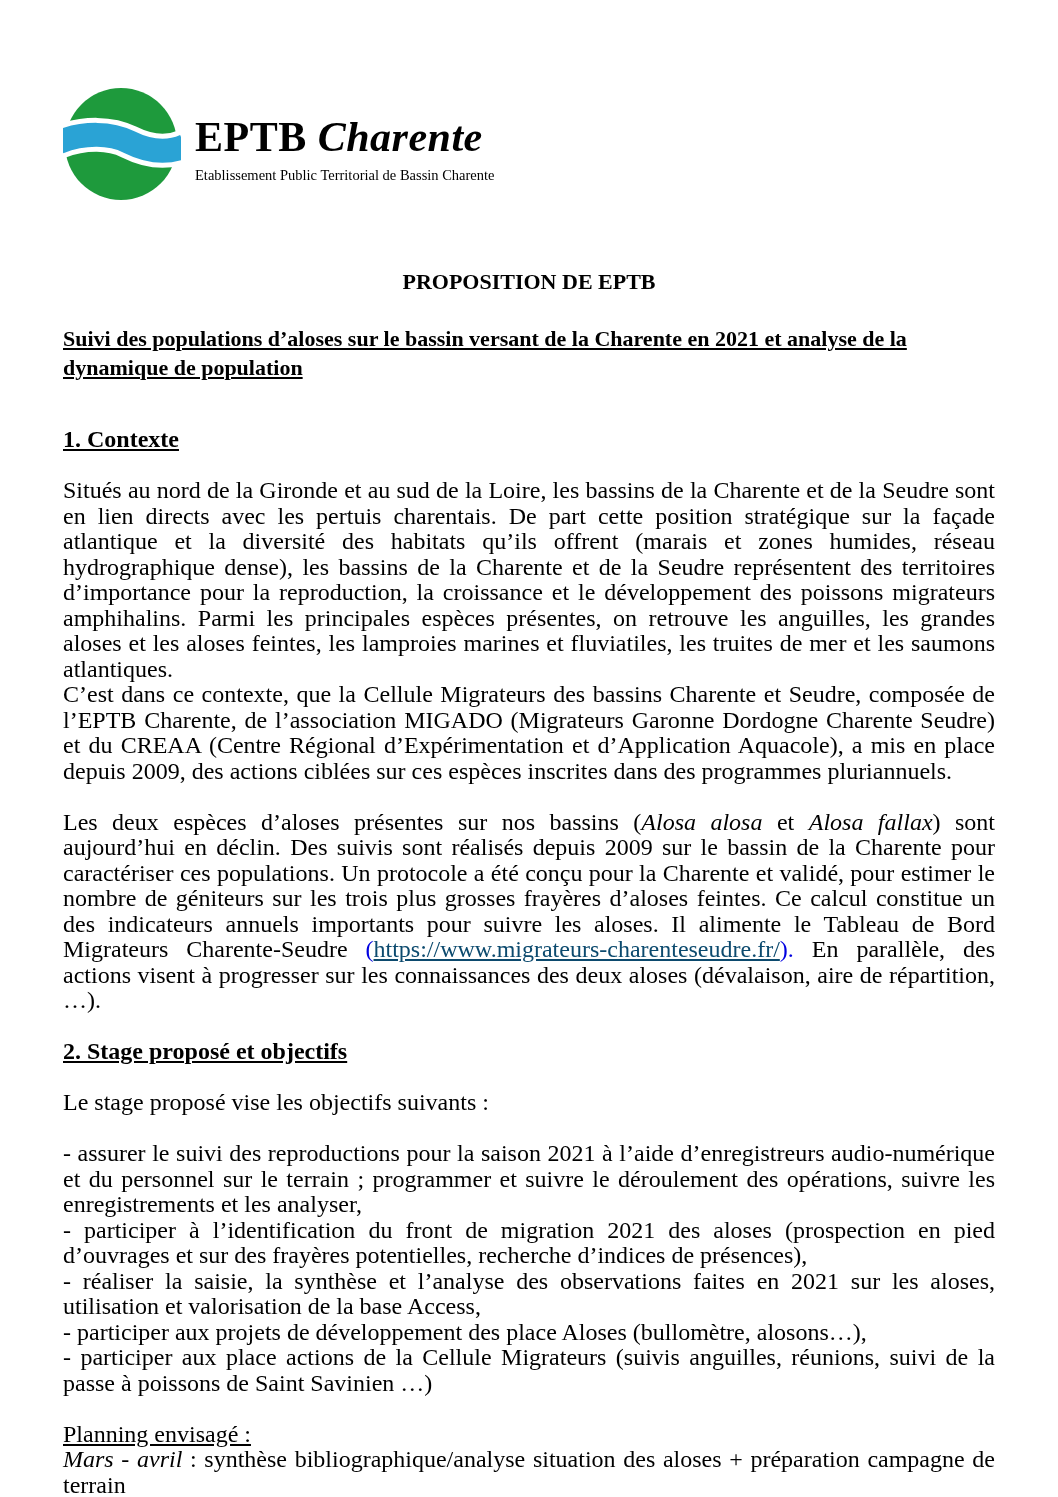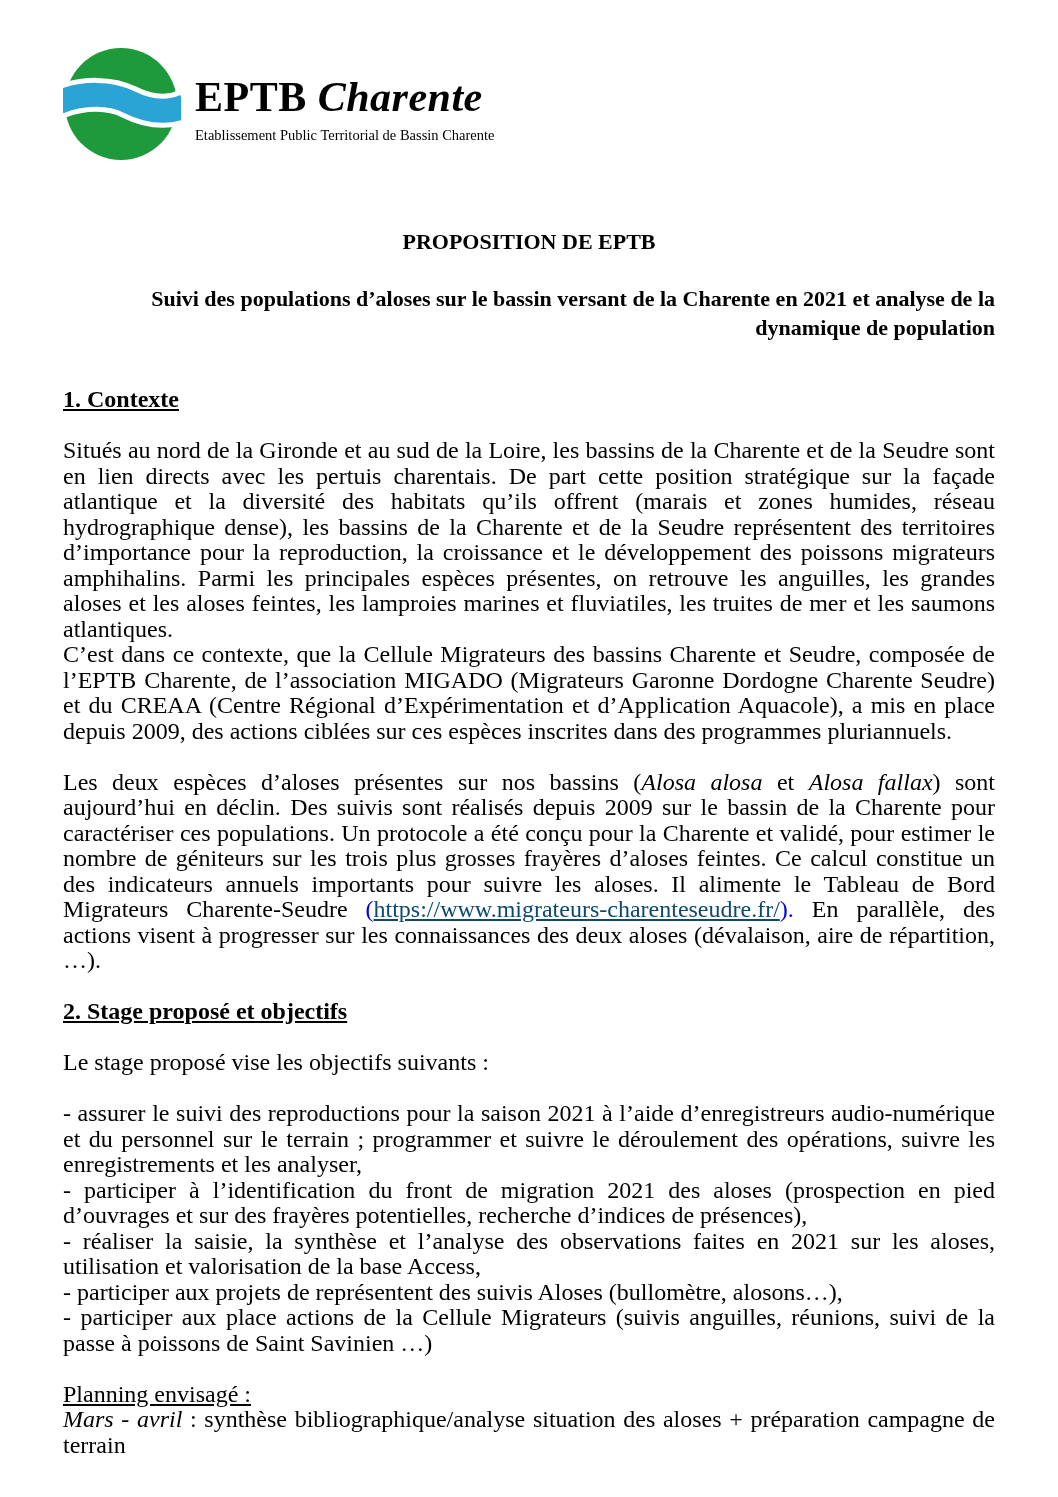--- a/index.html
+++ b/index.html
@@ -11,21 +11,21 @@
     width: 1058px;
     height: 1497px;
     overflow: hidden;
     font-family: "Liberation Serif", "DejaVu Serif", serif;
     color: #000000;
   }
   .page {
     box-sizing: border-box;
     width: 1058px;
     height: 1497px;
-    padding: 48px 63px 0 63px;
+    padding: 88px 63px 0 63px;
   }
   
   .logo {
     display: flex;
     align-items: center;
     gap: 14px;
   }
   .logo-mark { flex: 0 0 auto; }
   .logo-text { padding-top: 8px; }
   .logo-name {
@@ -46,24 +46,25 @@
   
   .title-block { margin-top: 66px; }
   .title {
     text-align: center;
     font-weight: bold;
     font-size: 22px;
     line-height: 29px;
   }
   .subtitle {
     margin-top: 28px;
-    text-align: right;
+    text-align: left;
     font-weight: bold;
     font-size: 22px;
     line-height: 29px;
+    text-decoration: underline;
   }
   
   .doc-body {
     margin-top: 45px;
     font-size: 24px;
     line-height: 25.5px;
   }
   .heading {
     margin: 0;
     font-weight: bold;
@@ -112,20 +113,20 @@
       <div class="blank"></div>
       <div class="para"><span>Les deux espèces d’aloses présentes sur nos bassins (</span><span class="i">Alosa alosa</span><span> et </span><span class="i">Alosa fallax</span><span>) sont aujourd’hui en déclin. Des suivis sont réalisés depuis 2009 sur le bassin de la Charente pour caractériser ces populations. Un protocole a été conçu pour la Charente et validé, pour estimer le nombre de géniteurs sur les trois plus grosses frayères d’aloses feintes. Ce calcul constitue un des indicateurs annuels importants pour suivre les aloses. Il alimente le Tableau de Bord Migrateurs Charente-Seudre </span><span class="blue">(</span><a class="doc-link" href="#">https://www.migrateurs-charenteseudre.fr/</a><span class="blue">).</span><span> En parallèle, des actions visent à progresser sur les connaissances des deux aloses (dévalaison, aire de répartition, …).</span></div>
       <div class="blank"></div>
       <div class="heading"><span>2. Stage proposé et objectifs</span></div>
       <div class="blank"></div>
       <div class="para"><span>Le stage proposé vise les objectifs suivants :</span></div>
       <div class="blank"></div>
       <div class="para"><span>- </span><span class="b">assurer le suivi des reproductions pour la saison 2021</span><span> à l’aide d’enregistreurs audio-numérique et du personnel sur le terrain ; programmer et suivre le déroulement des opérations, suivre les enregistrements et les analyser,</span></div>
       <div class="para"><span>- participer à </span><span class="b">l’identification du front de migration 2021</span><span> des aloses (prospection en pied d’ouvrages et sur des frayères potentielles, recherche d’indices de présences),</span></div>
       <div class="para"><span>- réaliser </span><span class="b">la saisie, la synthèse et l’analyse des observations faites en 2021</span><span> sur les aloses, utilisation et valorisation de la base Access,</span></div>
-      <div class="para"><span>- participer aux </span><span class="b">projets de représentent des suivis</span><span> Aloses (bullomètre, alosons…),</span></div>
+      <div class="para"><span>- participer aux </span><span class="b">projets de développement des place</span><span> Aloses (bullomètre, alosons…),</span></div>
       <div class="para"><span>- participer </span><span class="b">aux place actions</span><span> de la Cellule Migrateurs (suivis anguilles, réunions, suivi de la passe à poissons de Saint Savinien …)</span></div>
       <div class="blank"></div>
       <div class="para"><span class="u">Planning envisagé :</span></div>
       <div class="para"><span class="i">Mars - avril</span><span> : synthèse bibliographique/analyse situation des aloses + préparation campagne de terrain</span></div>
     </div>
 
 </div>
 
 </body></html>

